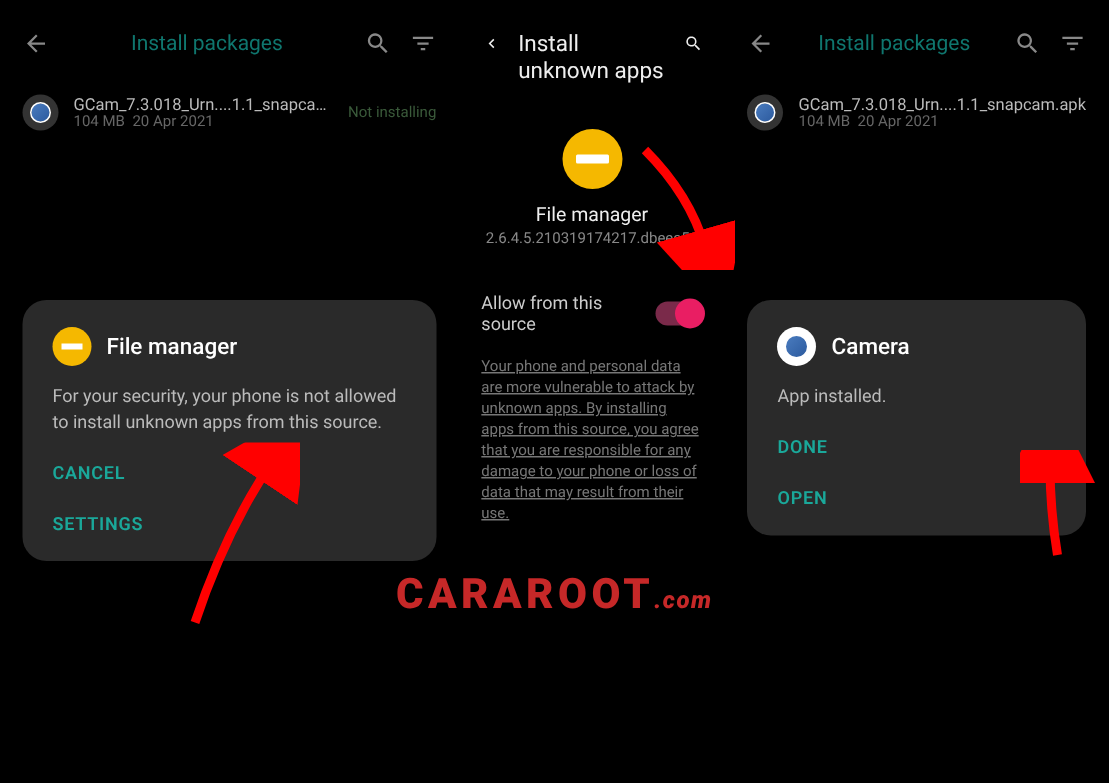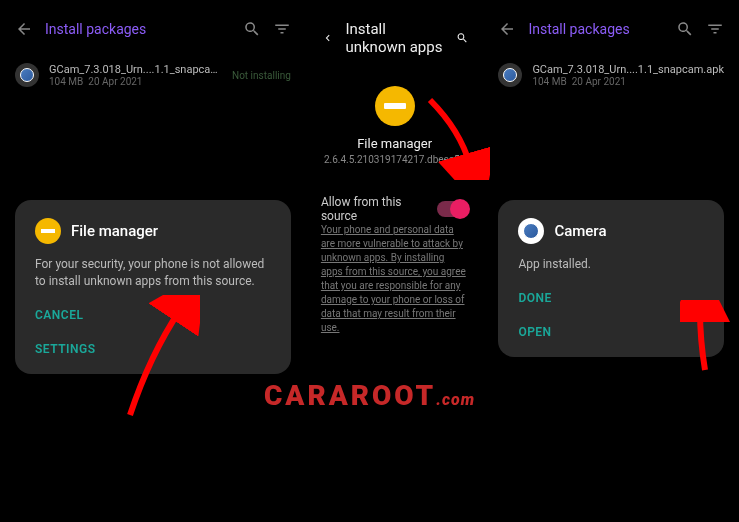--- a/index.html
+++ b/index.html
@@ -3,41 +3,41 @@
   <meta charset="utf-8">
   <style>
     * { margin: 0; padding: 0; box-sizing: border-box; font-family: -apple-system, BlinkMacSystemFont, 'Segoe UI', Roboto, sans-serif; }
     body { background: #000; width: 739px; height: 522px; position: relative; overflow: hidden; border-radius: 12px; }
     .panels { display: flex; height: 100%; }
     .panel { flex: 1; padding: 20px 15px; position: relative; }
     .panel-left, .panel-right { flex: 0 0 240px; }
     .panel-mid { flex: 1; }
     
     .topbar { display: flex; align-items: center; gap: 12px; margin-bottom: 25px; color: #888; }
-    .topbar-title { flex: 1; font-size: 14px; color: #8b5cf6; }
-    .topbar-mid { display: flex; align-items: center; gap: 12px; color: #fff; justify-content: center; margin-bottom: 30px; }
+    .topbar-title { flex: 1; font-size: 14px; color: #0f766e; text-align: center; }
+    .topbar-mid { display: flex; align-items: flex-start; gap: 12px; color: #fff; justify-content: center; margin-bottom: 30px; }
     .topbar-mid-title { font-size: 15px; color: #eee; }
     .topbar-mid .back { margin-right: auto; }
     .topbar-mid .search { margin-left: auto; }
     
     .apk-row { display: flex; align-items: center; gap: 10px; margin-bottom: 8px; }
     .apk-icon { width: 24px; height: 24px; background: #333; border-radius: 50%; display: flex; align-items: center; justify-content: center; }
     .apk-icon-inner { width: 14px; height: 14px; background: linear-gradient(135deg, #4a7cbf, #2c5a9e); border-radius: 50%; border: 1px solid #fff; }
     .apk-info { flex: 1; min-width: 0; }
     .apk-name { font-size: 11px; color: #bbb; white-space: nowrap; overflow: hidden; text-overflow: ellipsis; }
     .apk-meta { font-size: 10px; color: #666; }
     .not-installed { font-size: 10px; color: #3a5a3a; }
     
     .app-center { text-align: center; margin-bottom: 30px; }
     .app-icon-large { width: 40px; height: 40px; background: #f5b800; border-radius: 50%; margin: 0 auto 10px; display: flex; align-items: center; justify-content: center; }
     .app-icon-large::after { content: ''; width: 22px; height: 6px; background: #fff; border-radius: 1px; }
     .app-name { font-size: 13px; color: #eee; margin-bottom: 3px; }
     .app-version { font-size: 10px; color: #888; }
     
-    .toggle-row { display: flex; align-items: center; justify-content: space-between; }
+    .toggle-row { display: flex; align-items: center; justify-content: space-between; margin-bottom: 15px; }
     .toggle-label { font-size: 12px; color: #ccc; }
     .toggle { width: 32px; height: 16px; background: #7a2a4a; border-radius: 10px; position: relative; }
     .toggle::after { content: ''; position: absolute; right: -2px; top: -2px; width: 20px; height: 20px; background: #e91e63; border-radius: 50%; }
     
     .warning-text { font-size: 10px; color: #777; line-height: 1.4; text-decoration: underline; }
     
     .dialog { position: absolute; left: 15px; right: 15px; background: #2a2a2a; border-radius: 16px; padding: 18px 20px; }
     .dialog-left { top: 200px; }
     .dialog-right { top: 200px; }
     .dialog-header { display: flex; align-items: center; gap: 10px; margin-bottom: 12px; }

